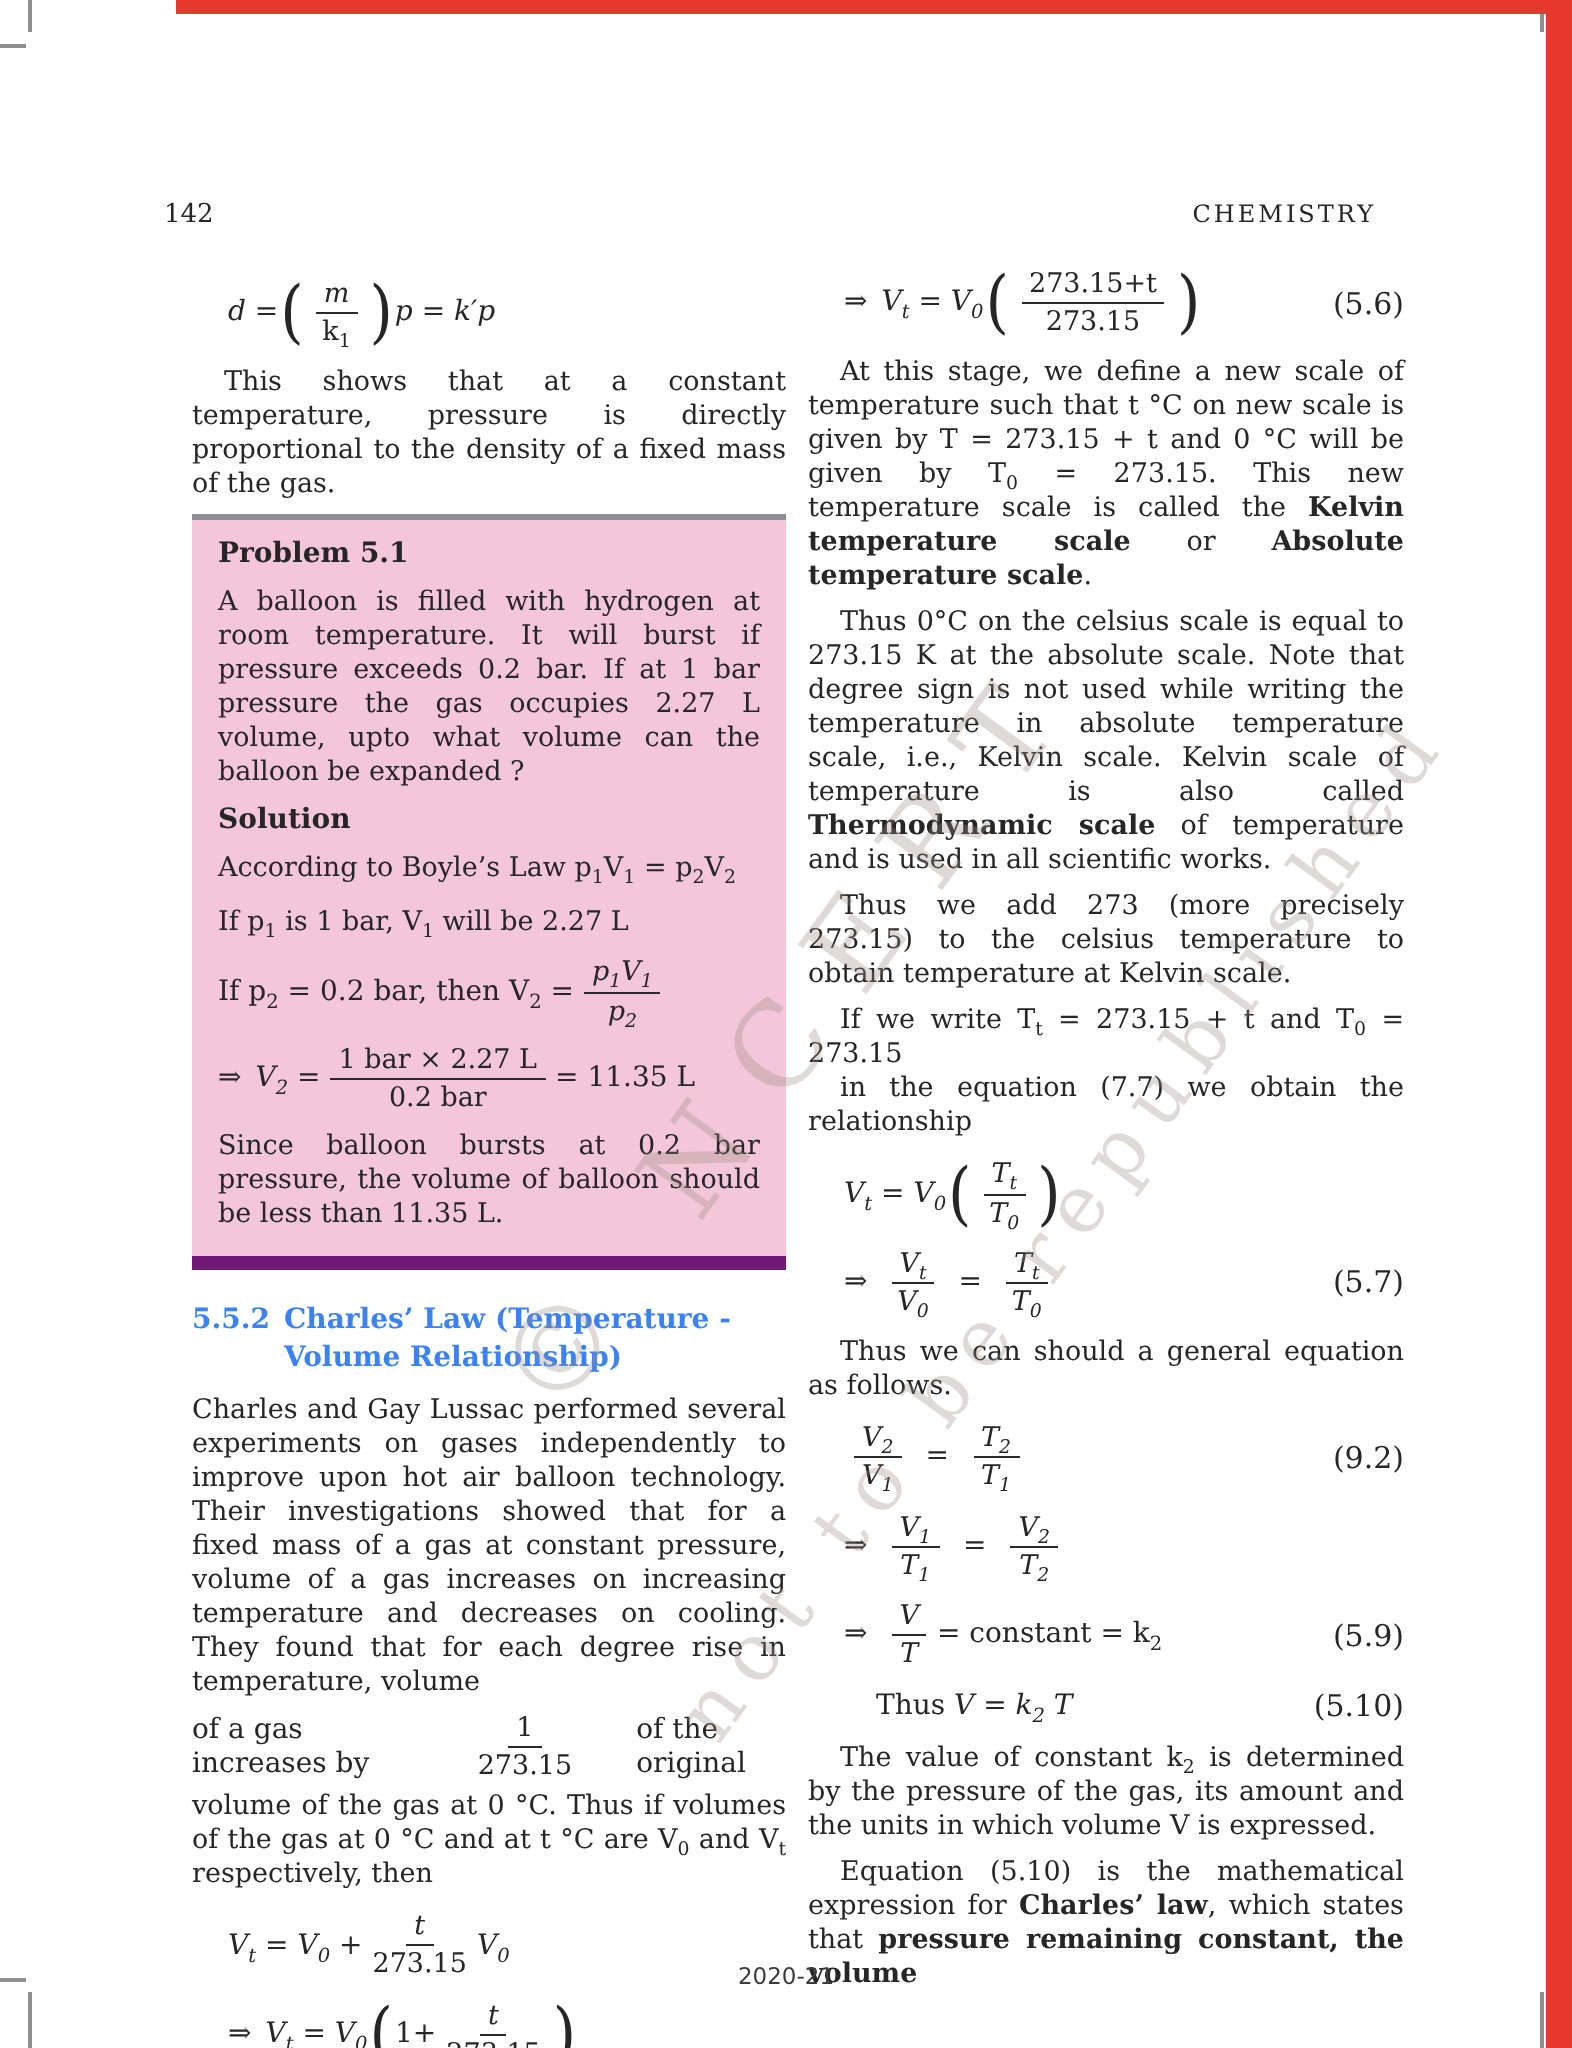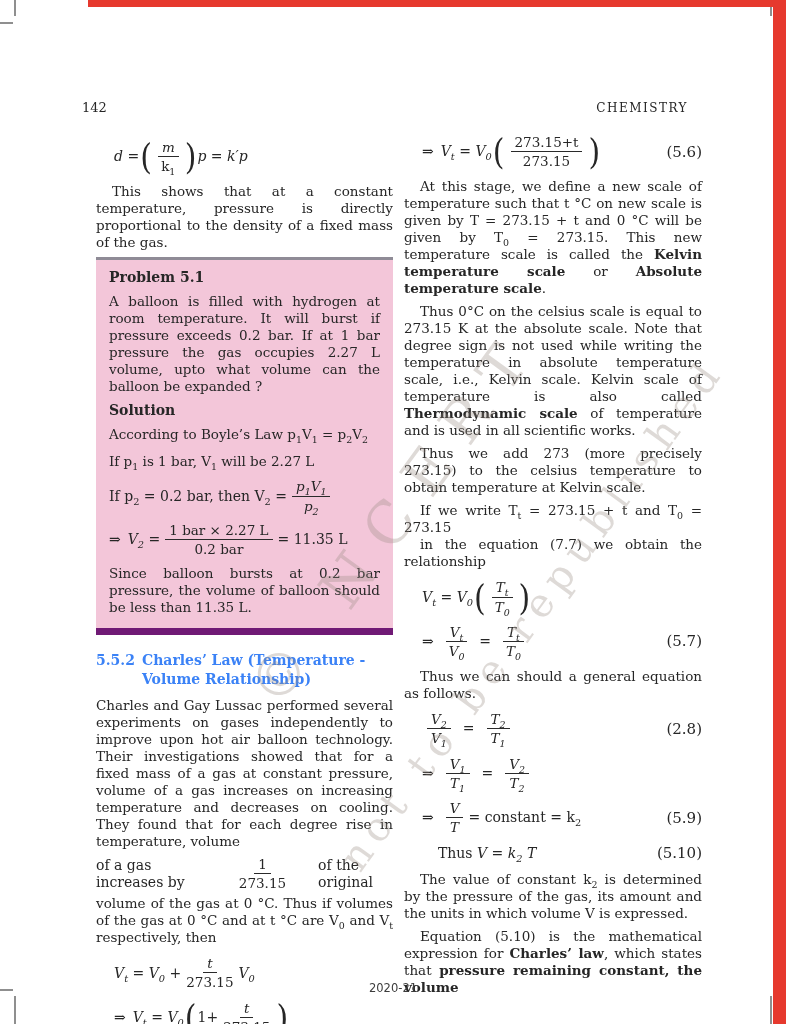--- a/index.html
+++ b/index.html
@@ -218,21 +218,21 @@
     <div class="eq ind1">
       <span class="frac mvar">
         <span class="fnum">V<sub>2</sub></span>
         <span class="fden">V<sub>1</sub></span>
       </span>
       <span class="sp">=</span>
       <span class="frac mvar">
         <span class="fnum">T<sub>2</sub></span>
         <span class="fden">T<sub>1</sub></span>
       </span>
-      <span class="eqnum">(2.8)</span>
+      <span class="eqnum">(9.2)</span>
     </div>
 
     <div class="eq ind1">
       <span class="arrow">⇒</span>
       <span class="frac mvar">
         <span class="fnum">V<sub>1</sub></span>
         <span class="fden">T<sub>1</sub></span>
       </span>
       <span class="sp">=</span>
       <span class="frac mvar">

